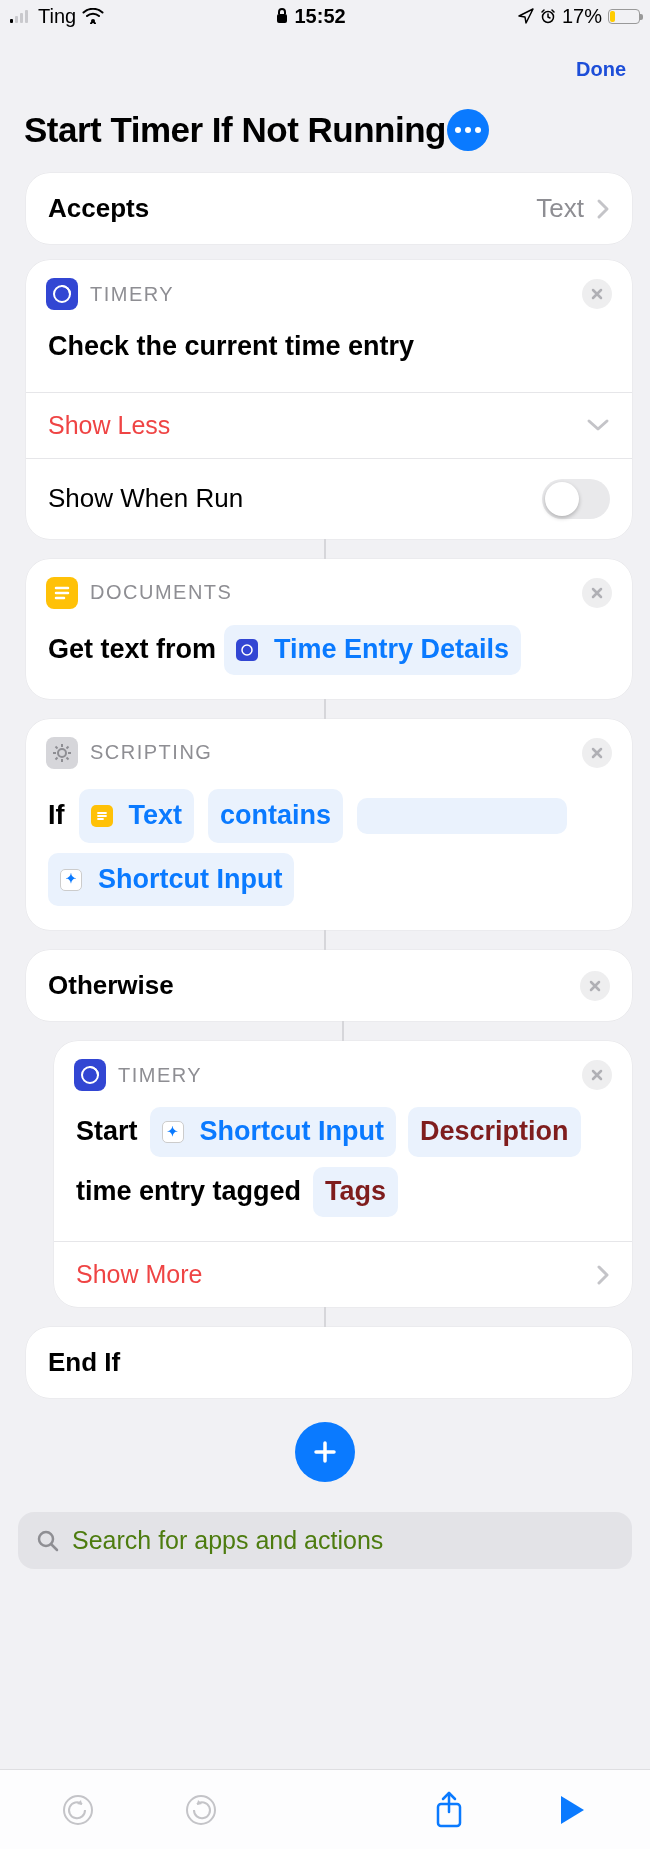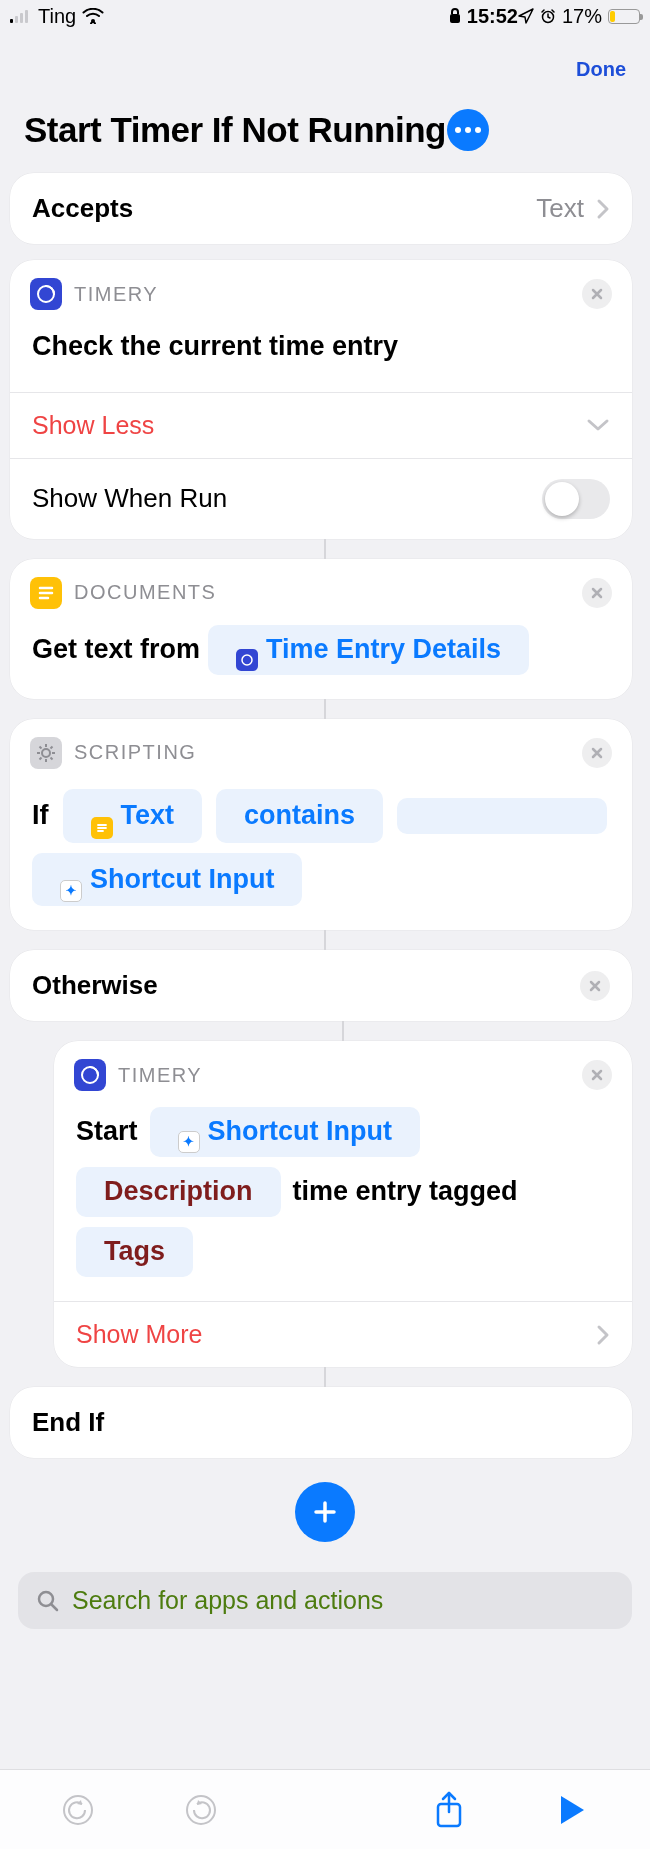--- a/index.html
+++ b/index.html
@@ -2,54 +2,54 @@
 <html><head>
 <meta charset="utf-8">
 <style>
   * { box-sizing: border-box; margin: 0; padding: 0; }
   html, body { width: 650px; height: 1849px; font-family: -apple-system, "SF Pro Text", "Helvetica Neue", Arial, sans-serif; }
   body { background: #f1f1f4; display: flex; flex-direction: column; }
 
   
   .status-bar { height: 32px; display: flex; align-items: center; padding: 0 10px; font-size: 20px; font-weight: 500; color: #000; }
   .status-left { display: flex; align-items: center; gap: 6px; }
-  .status-center { flex: 1; display: flex; justify-content: flex-end; align-items: center; gap: 6px; font-weight: 600; }
+  .status-center { flex: 1; display: flex; justify-content: center; align-items: center; gap: 6px; font-weight: 600; }
   .status-right { display: flex; align-items: center; gap: 6px; }
   .battery-shell { width: 32px; height: 15px; border: 1.5px solid #999; border-radius: 4px; position: relative; display: flex; align-items: center; padding: 1px; }
   .battery-shell::after { content:""; position:absolute; right:-4px; top:4px; width:3px; height:6px; background:#999; border-radius:0 2px 2px 0; }
   .battery-fill { height: 100%; background:#ffcc00; border-radius:2px; }
 
   
   .header-row { display:flex; justify-content:flex-end; padding: 26px 24px 10px 24px; }
   .done-btn { color:#1d4ed8; font-size:20px; font-weight:700; }
 
   .title-row { display:flex; align-items:center; gap:1px; padding: 18px 24px 22px 24px; }
   .title { font-size:35px; font-weight:800; letter-spacing:-0.5px; }
   .title-more { width:42px; height:42px; border-radius:21px; background:#0a7aff; display:flex; align-items:center; justify-content:center; }
   .title-more span { display:flex; gap:4px; }
   .title-more span i { width:6px; height:6px; background:#fff; border-radius:3px; }
 
-  .card { background:#fff; border-radius:24px; margin: 0 18px 16px 10px; box-shadow: 0 0 0 0.5px rgba(0,0,0,0.05); overflow:hidden; }
+  .card { background:#fff; border-radius:24px; margin: 0 18px 16px 26px; box-shadow: 0 0 0 0.5px rgba(0,0,0,0.05); overflow:hidden; }
   .card.nested { margin-left: 54px; margin-right:18px; }
   .row { padding: 20px 22px; display:flex; align-items:center; }
   .row + .row, .divider-top { border-top: 1px solid #e6e6e9; }
   .rowlabel { font-size:26px; font-weight:600; color:#000; }
   .spacer { flex:1; }
   .subtle { color:#8e8e93; font-size:26px; }
 
   .app-header { display:flex; align-items:center; gap:12px; padding: 18px 20px 6px 20px; }
   .app-icon { width:32px; height:32px; border-radius:8px; display:flex; align-items:center; justify-content:center; font-size:18px; }
   .app-icon.timery { background:#3246d3; color:#fff; }
   .app-icon.documents { background:#ffc107; color:#fff; }
   .app-icon.scripting { background:#d6d6da; color:#8e8e93; }
   .app-name { color:#8e8e93; font-size:20px; letter-spacing:1.5px; font-weight:500; }
   .close-x { width:30px; height:30px; border-radius:15px; background:#eeeeef; color:#bfbfc3; display:flex; align-items:center; justify-content:center; font-size:18px; margin-left:auto; }
   .action-body { padding: 10px 22px 24px 22px; font-size:27px; font-weight:600; line-height:1.55; display:flex; flex-wrap:wrap; align-items:center; gap:8px 8px; }
   .action-body .word { font-weight:600; }
-  .token { background:#eaf2fd; color:#0a7aff; font-weight:600; padding:4px 28px; border-radius:10px; display:inline-flex; align-items:flex-end; gap:8px; }
+  .token { background:#eaf2fd; color:#0a7aff; font-weight:600; padding:4px 12px; border-radius:10px; display:inline-flex; align-items:center; gap:16px; }
   .token.faded { color:#7f1d1d; }
   .token .mini { width:22px; height:22px; border-radius:5px; display:inline-flex; align-items:center; justify-content:center; font-size:13px; }
   .mini.timery { background:#3246d3; color:#fff; }
   .mini.doc { background:#ffc107; color:#fff; }
   .mini.shortcut { background:#fff; border:1px solid #ccc; font-size:13px; }
 
   .sub-row { padding:18px 22px; display:flex; align-items:center; font-size:25px; color:#ef4444; }
   .chev { color:#c4c4c8; }
 
   .ios-switch { width:68px; height:40px; border-radius:20px; background:#e9e9eb; position:relative; }

